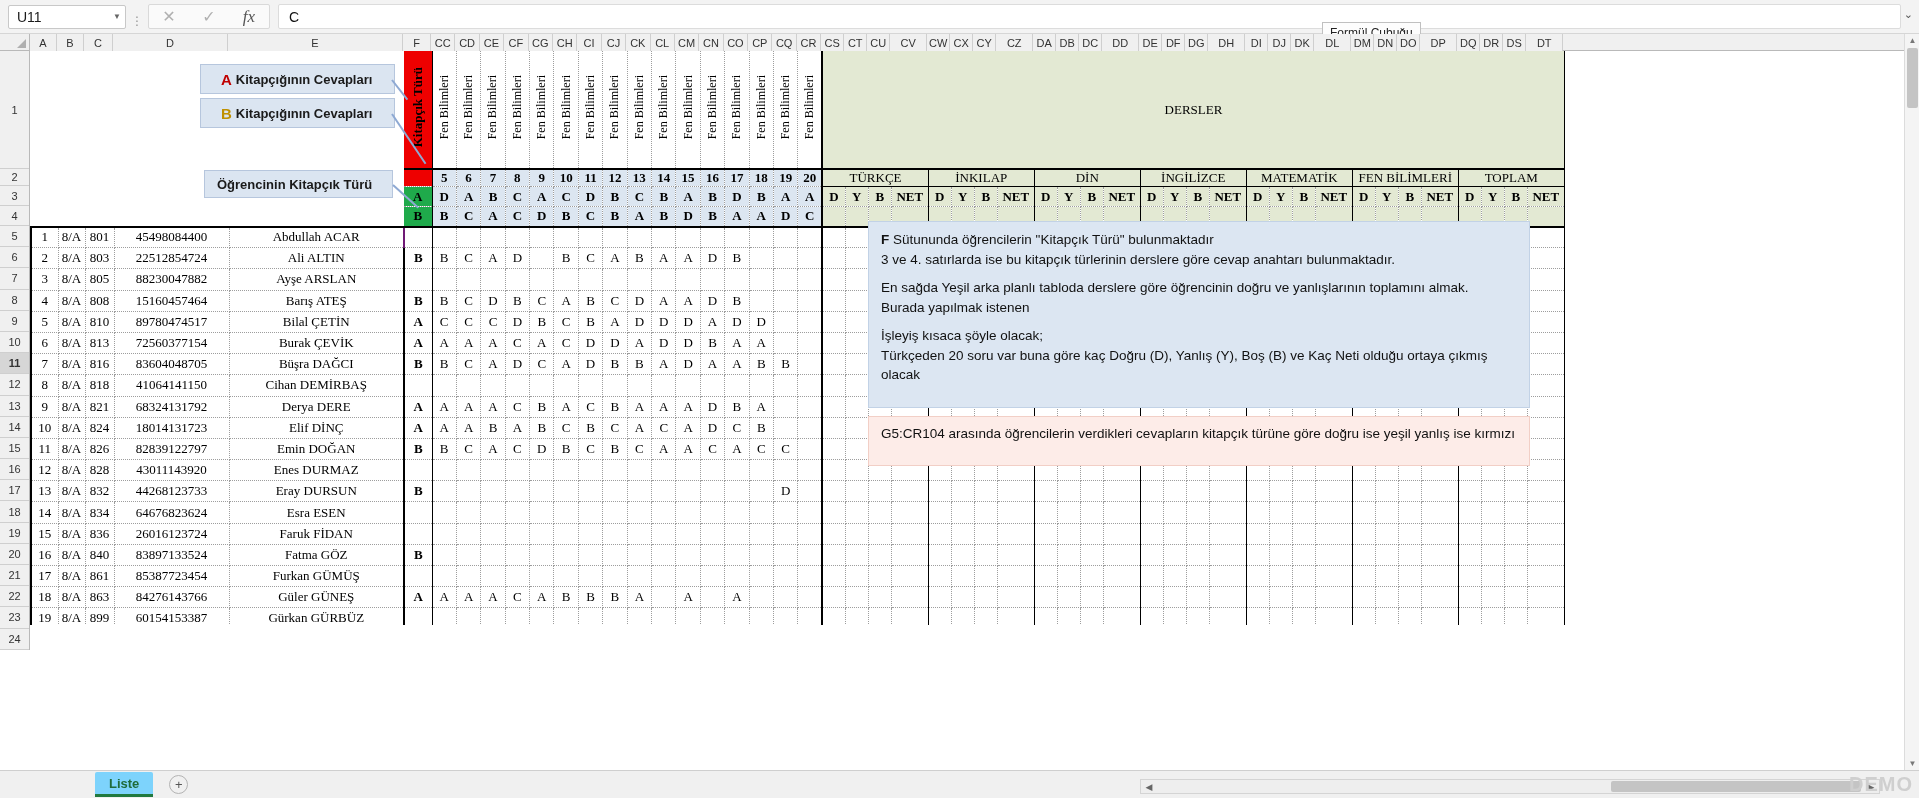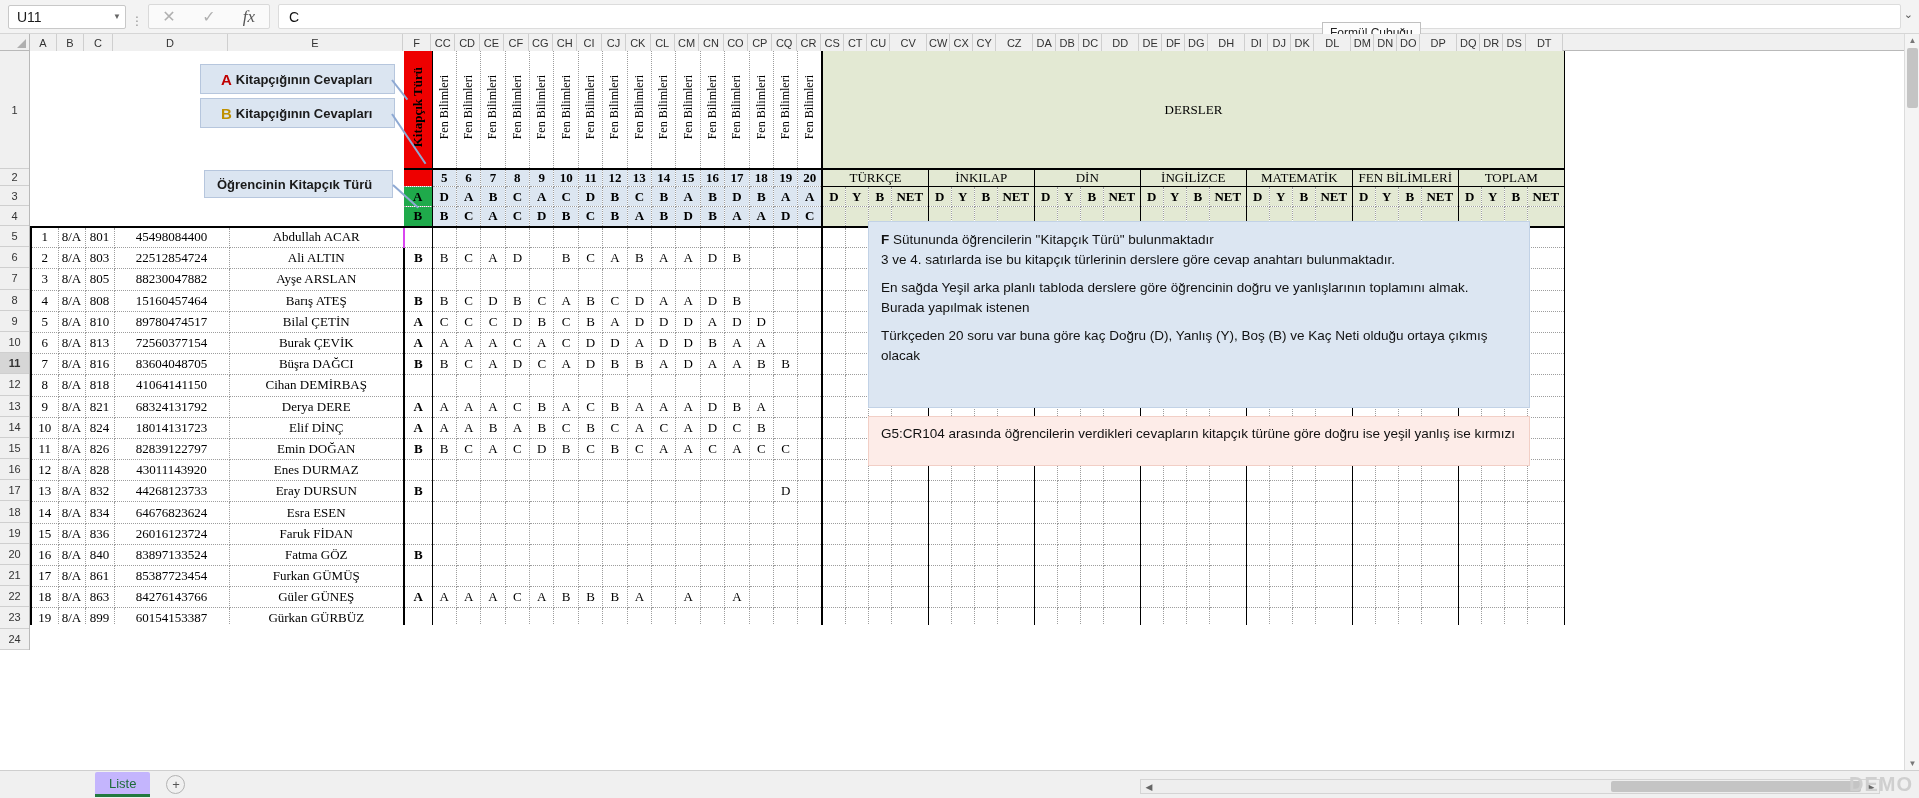--- a/index.html
+++ b/index.html
@@ -133,22 +133,22 @@
     color: #111; line-height: 19.5px; padding: 7px 12px;
   }
 
   
   .sheetbar {
     position: absolute; left: 0; bottom: 0; width: 1919px; height: 28px;
     background: #f0f0f0; border-top: 1px solid #cfcfcf; display: flex; align-items: center;
   }
   .sheettab {
     margin-left: 95px; padding: 4px 14px 3px; font-size: 13px;
-    font-family: "Liberation Sans", sans-serif; color: #1f6b3a; font-weight: normal;
-    background: #c4b5fd; border-bottom: 3px solid #21793f; border-radius: 2px 2px 0 0;
+    font-family: "Liberation Sans", sans-serif; color: #1f6b3a; font-weight: bold;
+    background: #7dd3fc; border-bottom: 3px solid #21793f; border-radius: 2px 2px 0 0;
   }
   .addsheet {
     margin-left: 16px; width: 19px; height: 19px; border: 1px solid #b3b3b3;
     border-radius: 50%; color: #555; font-size: 13px; line-height: 17px; text-align: center;
   }
   .hscroll {
     position: absolute; left: 1140px; bottom: 4px; width: 740px; height: 15px;
     background: #eeeeee; border: 1px solid #d4d4d4; display: flex; align-items: center;
   }
   .hscroll .thumb {
@@ -447,21 +447,21 @@
             <td class="dyb thickB"></td>
             <td class="dyb thickB"></td>
             <td class="dyb thickB"></td>
             <td class="dyb thickB" style="border-right:1px solid #000;"></td>
           </tr>
           <tr style="height: 21.2px;">
             <td style="width: 27px;border-left:2px solid #000;">1</td>
             <td style="width: 27px;">8/A</td>
             <td style="width: 29px;">801</td>
             <td style="width: 115px;">45498084400</td>
-            <td class="nameleft" style="width: 175px;border-right:2px solid #d946ef;">Abdullah ACAR</td>
+            <td class="nameleft" style="width: 175px;border-right:2px solid #701a75;">Abdullah ACAR</td>
             <td style="width: 28px;font-weight:bold;border-right:1px solid #000;"></td>
             <td style="width: 24.4px;"></td>
             <td style="width: 24.4px;"></td>
             <td style="width: 24.4px;"></td>
             <td style="width: 24.4px;"></td>
             <td style="width: 24.4px;"></td>
             <td style="width: 24.4px;"></td>
             <td style="width: 24.4px;"></td>
             <td style="width: 24.4px;"></td>
             <td style="width: 24.4px;"></td>
@@ -1457,20 +1457,21 @@
   <div class="leader" style="left:392px; top:113px; width:60px; transform:rotate(56deg);"></div>
   <div class="leader" style="left:393px; top:184px; width:34px; transform:rotate(42deg);"></div>
 
   <div class="infobox" id="infobox" style="left:868px; top:221px; width:662px; height:187px;">
       <div><b>F</b> Sütununda öğrencilerin "Kitapçık Türü" bulunmaktadır</div>
       <div>3 ve 4. satırlarda ise bu kitapçık türlerinin derslere göre cevap anahtarı bulunmaktadır.</div>
       <div style="height: 9px; line-height: 9px;">&nbsp;</div>
       <div>En sağda Yeşil arka planlı tabloda derslere göre öğrencinin doğru ve yanlışlarının toplamını almak.</div>
       <div>Burada yapılmak istenen</div>
       <div style="height: 9px; line-height: 9px;">&nbsp;</div>
+      <div>İşleyiş kısaca şöyle olacak;</div>
       <div>Türkçeden 20 soru var buna göre kaç Doğru (D), Yanlış (Y), Boş (B) ve Kaç Neti olduğu ortaya çıkmış olacak</div>
     </div>
 
   <div class="warnbox" id="warnbox" style="left:868px; top:416px; width:662px; height:50px;">
       <div>G5:CR104 arasında öğrencilerin verdikleri cevapların kitapçık türüne göre doğru ise yeşil yanlış ise kırmızı</div>
     </div>
 
   <div class="vscroll">
     <div class="vsArrow" style="top:2px;">▲</div>
     <div class="thumb"></div>

